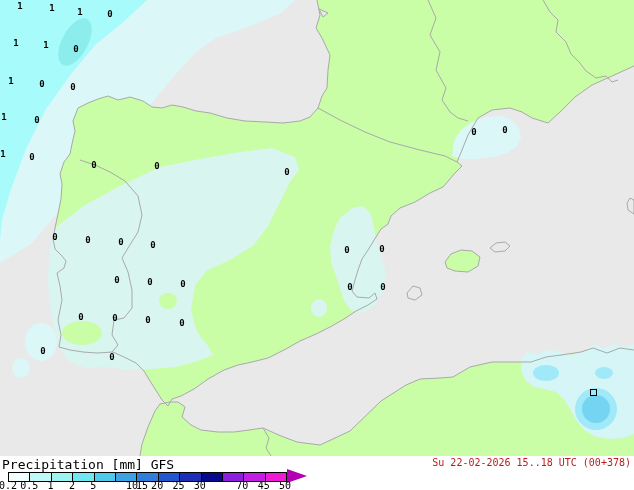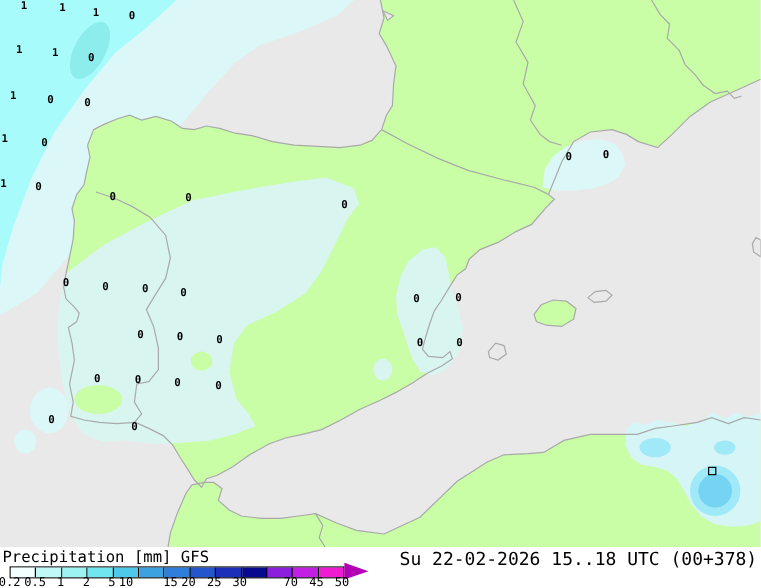--- a/index.html
+++ b/index.html
@@ -5,21 +5,21 @@
   html,body{margin:0;padding:0;background:#fff;}
   .screen{position:relative;width:634px;height:490px;background:#ffffff;overflow:hidden;
           font-family:"DejaVu Sans Mono","Liberation Mono",monospace;}
   .map-area{position:absolute;left:0;top:0;width:634px;height:456px;}
   .map-area svg{display:block;}
   .marker{position:absolute;transform:translate(-50%,-50%);font-size:9px;font-weight:bold;
           color:#000;line-height:1;font-family:"DejaVu Sans Mono","Liberation Mono",monospace;}
   .station-square{position:absolute;width:5px;height:5px;border:1px solid #000;background:transparent;}
   .legend-bar{position:absolute;left:0;top:456px;width:634px;height:34px;background:#ffffff;}
   .legend-title{position:absolute;left:2px;top:1px;font-size:13px;color:#000;white-space:pre;}
-  .timestamp{position:absolute;right:3px;top:1px;font-size:15px;color:#000000;white-space:pre;}
+  .timestamp{position:absolute;right:3px;top:1px;font-size:10px;color:#b91c1c;white-space:pre;}
   .credit{position:absolute;right:3px;top:18px;font-size:12px;color:#1c2f9c;white-space:pre;
           text-decoration:none;cursor:pointer;}
   .colorbar{position:absolute;left:8px;top:16px;width:277px;height:8px;display:flex;
             border:1px solid #000;}
   .colorbar .cell{flex:1 1 auto;border-right:1px solid #000;}
   .colorbar .cell:last-child{border-right:none;}
   .legend-arrow{position:absolute;left:287px;top:13px;width:0;height:0;
                 border-top:7px solid transparent;border-bottom:7px solid transparent;
                 border-left:20px solid #b400b4;}
   .legend-ticks{position:absolute;left:8px;top:25px;width:300px;height:10px;font-size:10px;color:#000;}
@@ -135,21 +135,21 @@
         <div class="cell" style="background: rgb(195, 31, 228);"></div>
         <div class="cell" style="background: rgb(238, 27, 210);"></div>
       </div>
     <div class="legend-arrow" id="legend-arrow" style="border-left-color: rgb(180, 0, 180);"></div>
     <div class="legend-ticks" id="legend-ticks">
         <span style="left: 0px;">0.2</span>
         <span style="left: 21.3077px;">0.5</span>
         <span style="left: 42.6154px;">1</span>
         <span style="left: 63.9231px;">2</span>
         <span style="left: 85.2308px;">5</span>
-        <span style="left: 97px;">10</span>
+        <span style="left: 124px;">10</span>
         <span style="left: 134px;">15</span>
         <span style="left: 149.154px;">20</span>
         <span style="left: 170.462px;">25</span>
         <span style="left: 191.769px;">30</span>
         <span style="left: 213.077px; margin-top: 16px;">35</span>
         <span style="left: 234.385px;">70</span>
         <span style="left: 255.692px;">45</span>
         <span style="left: 277px;">50</span>
       </div>
   </div>

